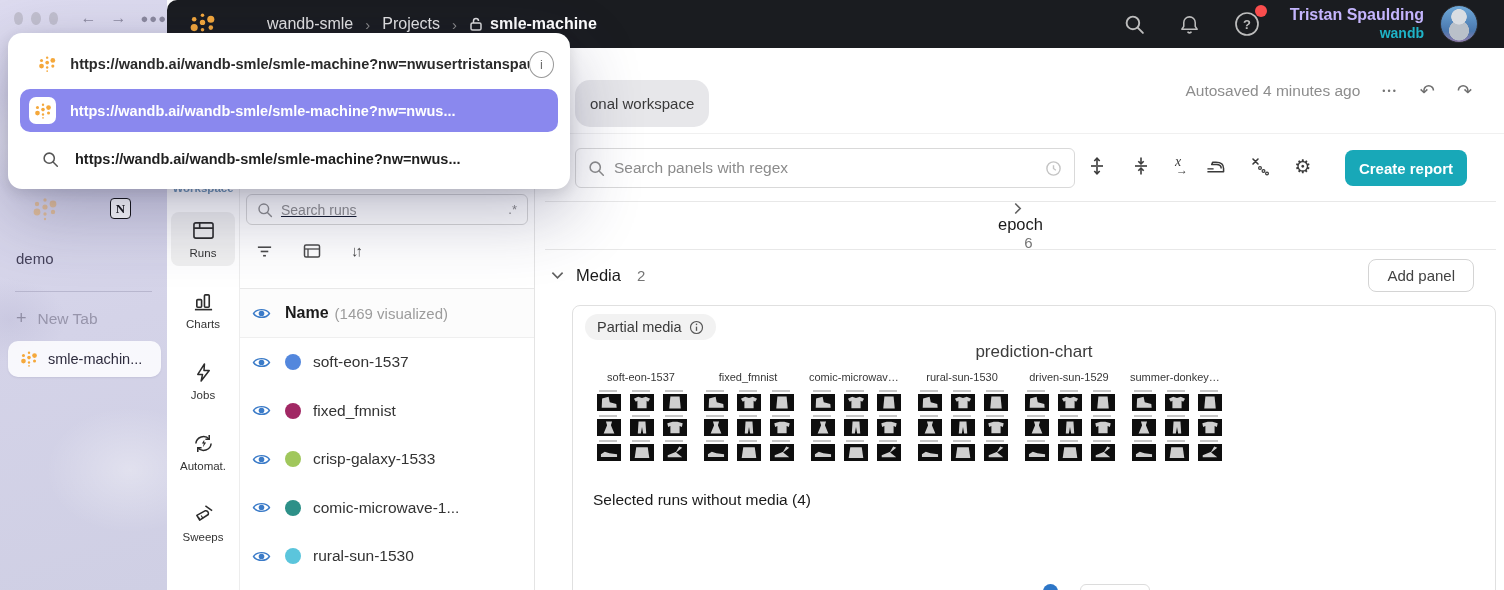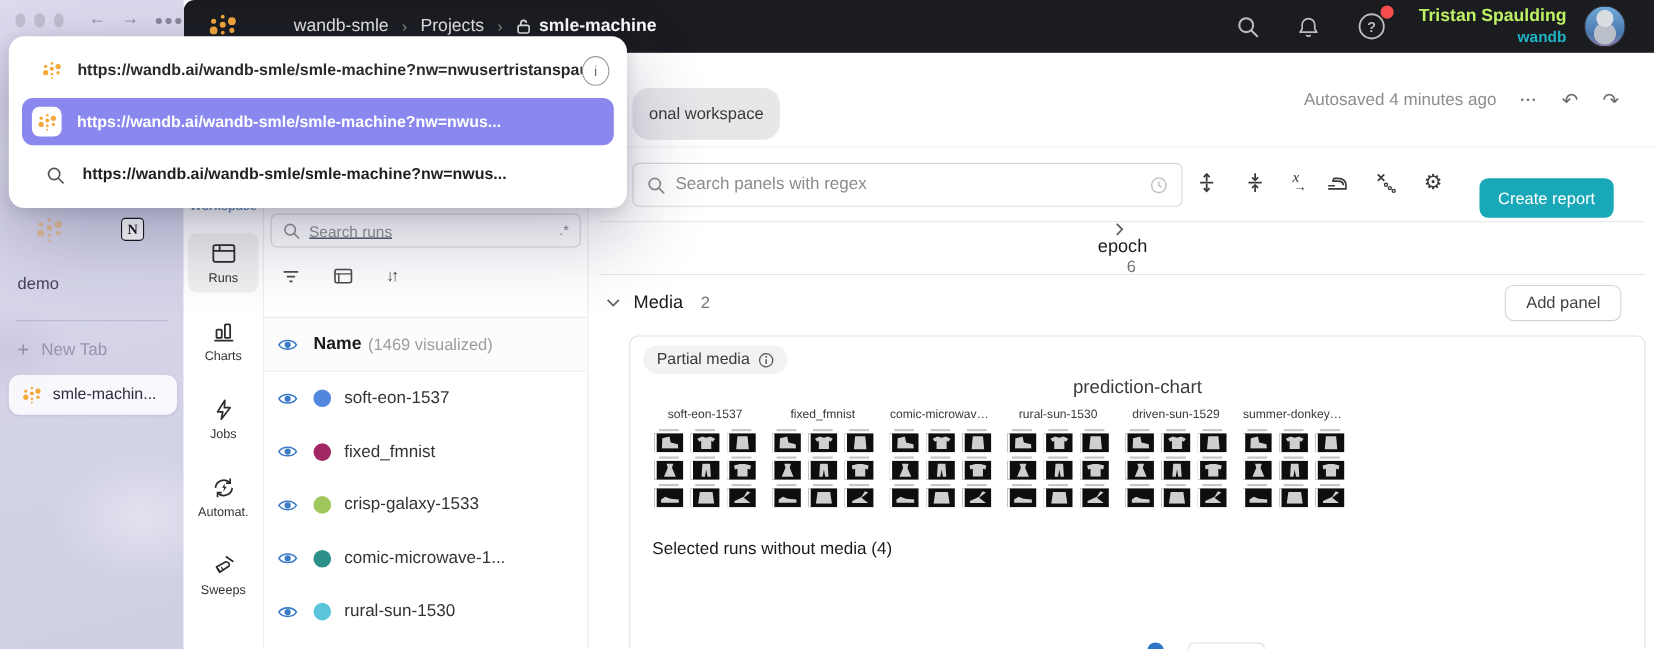--- a/index.html
+++ b/index.html
@@ -41,21 +41,21 @@
   .topnav { position:absolute; left:0; top:0; width:100%; height:48px; background:#1a1c20;
     display:flex; align-items:center; padding:0 26px 0 21px; }
   .crumbs { display:flex; align-items:center; margin-left:50px; font-size:16px; color:#e3e3e3; }
   .crumb-sep { color:#8a8a8a; margin:0 12px; font-size:15px; }
   .crumb-last { display:flex; align-items:center; font-weight:bold; color:#fff; }
   .crumb-last svg { margin-right:7px; }
   .topnav-right { margin-left:auto; display:flex; align-items:center; }
   .tn-icon { margin-left:34px; position:relative; display:flex; }
   .notif-dot { position:absolute; top:-6px; right:-7px; width:12px; height:12px; border-radius:50%; background:#fa4d4d; }
   .userblock { margin-left:30px; text-align:right; line-height:1.25; }
-  .userblock .uname { color:#bef264; font-weight:bold; font-size:16px; }
+  .userblock .uname { color:#c4b5fd; font-weight:bold; font-size:16px; }
   .userblock .uorg { color:#1fb3c7; font-size:14px; font-weight:bold; }
   .avatar { width:38px; height:38px; border-radius:50%; margin-left:16px;
     background:
       radial-gradient(circle at 50% 30%, #d9dde2 0 24%, transparent 26%),
       radial-gradient(circle at 50% 68%, #b9c0c9 0 32%, transparent 34%),
       linear-gradient(180deg,#6fa9d9 0%, #4a77ad 70%, #8f7bab 100%);
     border:1px solid #2c2e33; }
 
   
   .wnav { position:absolute; left:0; top:60px; width:73px; height:530px; background:#fff; border-right:1px solid #ededed; }
@@ -96,22 +96,22 @@
   .controls { position:absolute; left:0; top:73px; width:100%; height:68px; border-top:1px solid #f0f0f0; }
   .panel-search { position:absolute; left:40px; top:14px; width:500px; height:40px; border:1px solid #d9d9d9; border-radius:6px;
     display:flex; align-items:center; padding:0 12px; }
   .panel-search input { border:none; outline:none; flex:1; font-size:15.5px; color:#333; margin-left:9px; font-family:inherit; }
   .panel-search input::placeholder { color:#8c8c8c; }
   .ctl-icons { position:absolute; left:552px; top:22px; display:flex; align-items:center; }
   .ctl-icons > * { margin-right:24px; color:#3a3a3a; display:flex; }
   .gear-glyph { font-size:19px; color:#3a3a3a; line-height:1; }
   .xaxis-glyph { font-size:14px; font-style:italic; font-family:"Liberation Serif", serif; color:#3a3a3a; position:relative; top:-4px; }
   .xaxis-glyph .arr { position:absolute; left:1px; top:9px; font-size:12px; font-style:normal; font-family:"Liberation Sans", sans-serif; }
-  .create-report { position:absolute; left:810px; top:28px; width:122px; height:36px; border:none; border-radius:8px;
-    color:#fff; font-weight:normal; font-size:15px; cursor:pointer; font-family:inherit; }
+  .create-report { position:absolute; left:810px; top:16px; width:122px; height:36px; border:none; border-radius:8px;
+    color:#fff; font-weight:bold; font-size:15px; cursor:pointer; font-family:inherit; }
 
   .section { position:absolute; left:10px; right:8px; border-top:1px solid #e8e8e8; display:flex; align-items:center; }
   .sec-epoch { top:141px; height:48px;flex-direction:column; }
   .sec-media { top:189px; height:51px; }
   .chev { color:#616161; margin:0 12px 0 6px; display:flex; }
   .sec-label { font-size:16.5px; color:#1a1a1a; }
   .sec-count { font-size:15px; color:#757575; margin-left:16px; }
   .add-panel { margin-left:auto; margin-right:22px; height:33px; padding:0 18px; background:#fff; border:1px solid #d4d4d4;
     border-radius:8px; font-size:15px; color:#424242; cursor:pointer; font-family:inherit; }
 

